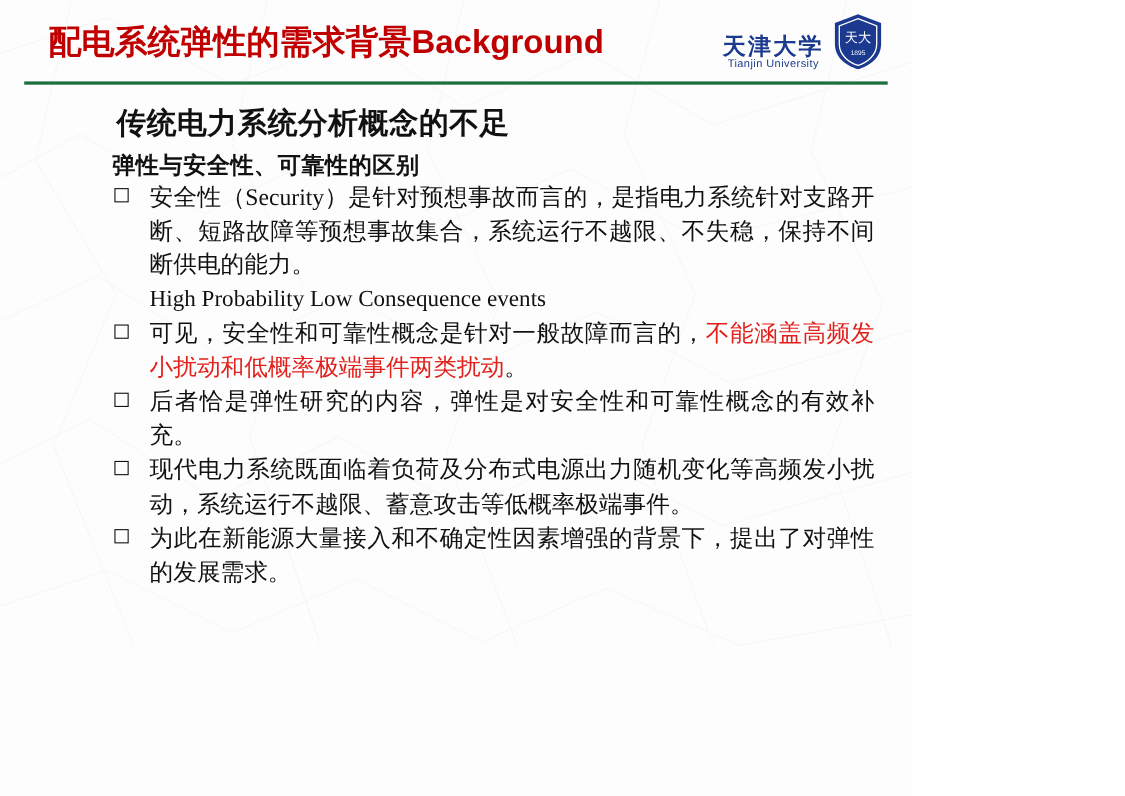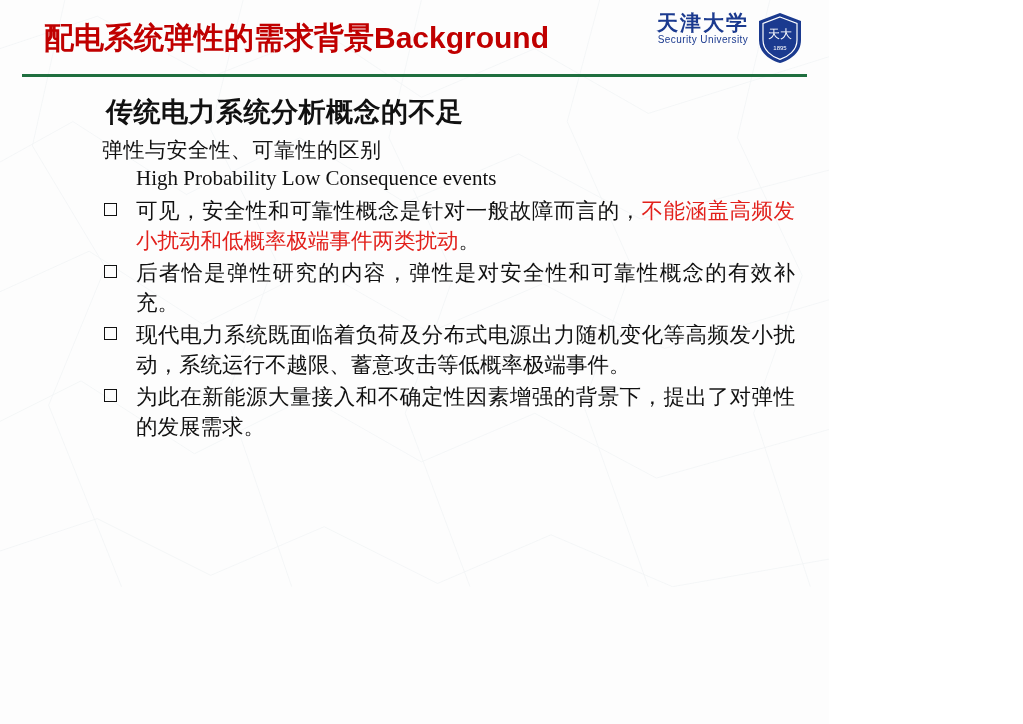--- a/index.html
+++ b/index.html
@@ -51,21 +51,21 @@
     right: 22px;
     top: 74px;
     height: 3px;
     background: #1f6f3f;
   }
   .logo {
     position: absolute;
     right: 26px;
     top: 12px;
     display: flex;
-    align-items: flex-start;
+    align-items: flex-end;
     gap: 8px;
   }
   .logo-cn {
     font-family: "Liberation Serif", serif;
     font-size: 21px;
     color: #1b3a8f;
     font-weight: bold;
     letter-spacing: 2px;
     line-height: 1.05;
   }
@@ -93,21 +93,21 @@
   .sec-title {
     font-family: "Liberation Sans", sans-serif;
     font-weight: bold;
     font-size: 27px;
     color: #111111;
     margin: 6px 0 2px 72px;
     letter-spacing: 0.5px;
   }
   .sub-title-cn {
     font-family: "Liberation Sans", sans-serif;
-    font-weight: normal;
+    font-weight: bold;
     font-size: 21px;
     color: #111111;
     margin: 6px 0 0 68px;
     letter-spacing: 0.5px;
   }
   .sub-title-en {
     font-family: "Liberation Sans", sans-serif;
     font-size: 23px;
     color: #111111;
     margin: 3px 0 4px 68px;
@@ -174,41 +174,45 @@
       <path d="M950 0 L910 170 L990 340 L930 510 L1000 724"></path>
     </g>
   </svg>
 
   <div class="header">
     <div class="header-title">配电系统弹性的需求背景Background</div>
 
     <div class="logo">
       <div>
         <div class="logo-cn">天津大学</div>
-        <div class="logo-en">Security University</div>
+        <div class="logo-en">Tianjin University</div>
       </div>
       <div class="logo-mark">
         <svg width="46" height="52" viewBox="0 0 46 52">
           <path d="M23 1 L44 9 V28 C44 41 33 48 23 51 C13 48 2 41 2 28 V9 Z" fill="#1b3a8f"></path>
           <path d="M23 5 L40 11.5 V28 C40 38.5 31 44.8 23 47.4 C15 44.8 6 38.5 6 28 V11.5 Z" fill="none" stroke="#ffffff" stroke-width="1.2"></path>
           <text x="23" y="26" font-family="Liberation Serif, serif" font-size="12" fill="#ffffff" text-anchor="middle">天大</text>
           <text x="23" y="38" font-family="Liberation Sans, sans-serif" font-size="6" fill="#ffffff" text-anchor="middle">1895</text>
         </svg>
       </div>
     </div>
 
     <div class="header-rule"></div>
   </div>
 
   <div class="content">
 
     <div class="sec-title cn">传统电力系统分析概念的不足</div>
     <div class="sub-title-cn cn">弹性与安全性、可靠性的区别</div>
 
     <ul class="bullets">
+      <li class="bullet cn">
+        <span class="marker"></span>
+        <span>安全性（Security）是针对预想事故而言的，是指电力系统针对支路开断、短路故障等预想事故集合，系统运行不越限、不失稳，保持不间断供电的能力。</span>
+      </li>
       <li class="plain en-serif">
         <span>High Probability Low Consequence events</span>
       </li>
       <li class="bullet cn">
         <span class="marker"></span>
         <span>可见，安全性和可靠性概念是针对一般故障而言的，</span><span class="red">不能涵盖高频发小扰动和低概率极端事件两类扰动</span><span>。</span>
       </li>
       <li class="bullet cn">
         <span class="marker"></span>
         <span>后者恰是弹性研究的内容，弹性是对安全性和可靠性概念的有效补充。</span>

